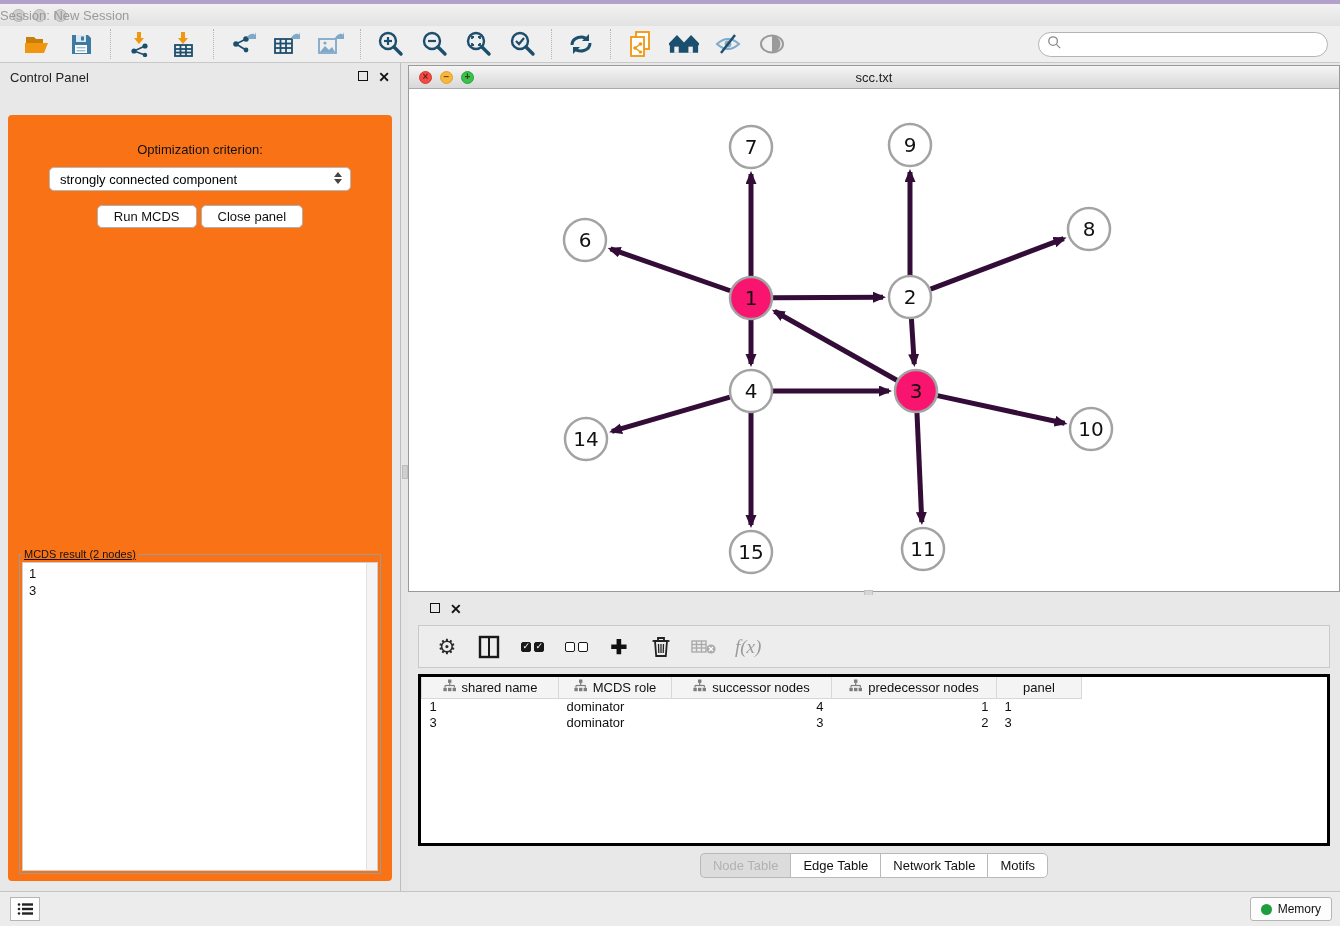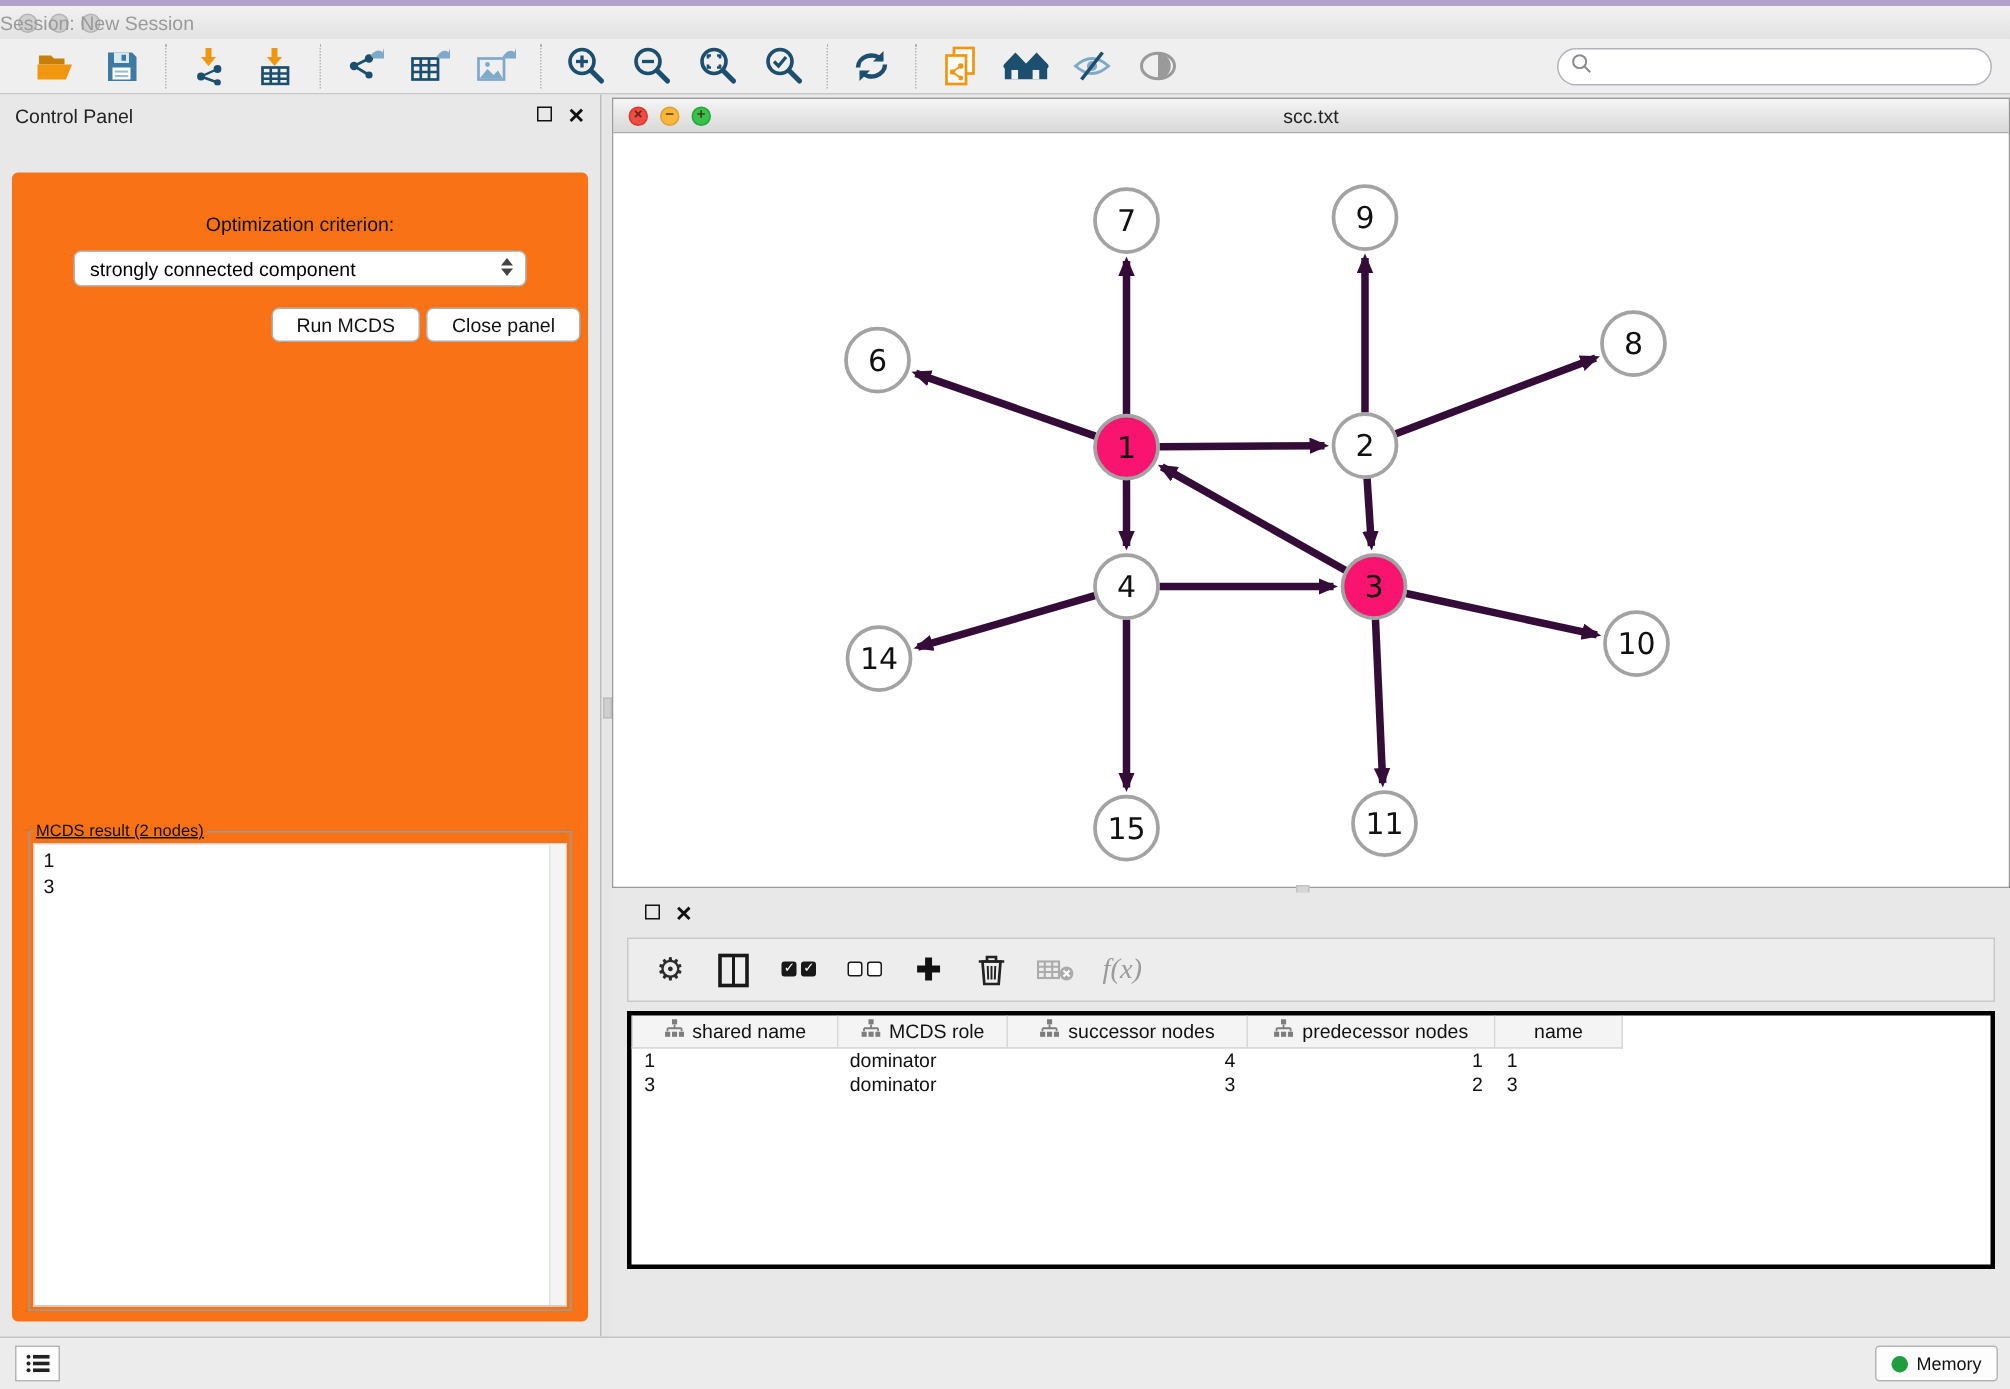--- a/index.html
+++ b/index.html
@@ -38,21 +38,21 @@
   .cp-tab.active { background:#e3e3e3; color:#b4b4b4; border-bottom-color:#e3e3e3; }
   .cp-body { position:absolute; left:8px; right:8px; top:52px; bottom:10px; background:#f97316;
     border:5px solid #f97316; border-radius:4px; }
   .opt-label { text-align:center; font-size:13px; color:#111; margin-top:22px; }
   .select-box { position:relative; margin:10px 36px 0 36px; height:24px; background:#fff; border:1px solid #b7b7b7;
     border-radius:5px; display:flex; align-items:center; padding:0 26px 0 10px; font-size:13px; cursor:pointer; }
   .select-arrows { position:absolute; right:8px; top:4px; display:flex; flex-direction:column; gap:2px; }
   .select-arrows i { width:0; height:0; border-left:4px solid transparent; border-right:4px solid transparent; display:block; }
   .arrow-up { border-bottom:5px solid #444; }
   .arrow-down { border-top:5px solid #444; }
-  .cp-buttons { display:flex; justify-content:flex-end; gap:4px; margin-top:14px; }
+  .cp-buttons { display:flex; justify-content:center; gap:4px; margin-top:14px; }
   .btn { background:#fff; border:1px solid #b0b0b0; border-radius:5px; font-size:13px; padding:3px 16px;
     color:#111; cursor:pointer; font-family:"Liberation Sans",sans-serif; }
   .result-fieldset { position:absolute; left:4px; right:4px; top:428px; bottom:2px; border:1px solid #9a9a9a; margin:0 2px; }
   .result-fieldset legend { font-size:11px; color:#111; padding:0 2px; margin-left:2px;text-decoration:underline; }
   .result-area { position:absolute; left:2px; right:2px; top:2px; bottom:2px; background:#fff; border:1px solid #cfcfcf;
     font-size:13px; color:#111; padding:2px 6px; line-height:17px; white-space:pre; }
   .result-scroll { position:absolute; right:0; top:0; bottom:0; width:11px; background:#f4f4f4; border-left:1px solid #e2e2e2; }
 
   .v-splitter { position:absolute; left:400px; top:63px; width:8px; height:828px; background:#e6e6e6; border-left:1px solid #bdbdbd; }
   .v-grip { position:absolute; left:1px; top:402px; width:6px; height:14px; background:#cfcfcf; border:1px solid #bdbdbd; }
@@ -515,21 +515,21 @@
                       <line x1="11.4" y1="6.5" x2="11.4" y2="8.5" stroke="#7d7d7d" stroke-width="1.2"></line>
                       <rect x="0.4" y="8.8" width="3.4" height="3.4" fill="#7d7d7d"></rect>
                       <rect x="5" y="8.8" width="3.4" height="3.4" fill="#7d7d7d"></rect>
                       <rect x="9.6" y="8.8" width="3.4" height="3.4" fill="#7d7d7d"></rect>
                     </svg></span>
                   <span>predecessor nodes</span>
                 </span>
               </th>
               <th style="width: 85px;">
                 <span class="th-inner">
-                  <span>name</span>
+                  <span>panel</span>
                 </span>
               </th>
             </tr>
           </thead>
         <tbody id="table-body">
             <tr>
               <td class="al-left" style="width: 137px;">1</td>
               <td class="al-left" style="width: 113px;">dominator</td>
               <td class="al-right" style="width: 160px;">4</td>
               <td class="al-right" style="width: 165px;">1</td>
@@ -538,20 +538,26 @@
             <tr>
               <td class="al-left" style="width: 137px;">3</td>
               <td class="al-left" style="width: 113px;">dominator</td>
               <td class="al-right" style="width: 160px;">3</td>
               <td class="al-right" style="width: 165px;">2</td>
               <td class="al-left" style="width: 85px;">3</td>
             </tr>
           </tbody>
       </table>
     </div>
+    <div class="tp-tabs" id="tp-tabs">
+        <span class="tp-tab active">Node Table</span>
+        <span class="tp-tab">Edge Table</span>
+        <span class="tp-tab">Network Table</span>
+        <span class="tp-tab">Motifs</span>
+      </div>
   </div>
 
   <div class="statusbar">
     <span class="list-btn">
       <svg width="17" height="14" viewBox="0 0 17 14">
         <circle cx="2" cy="2.5" r="1.3" fill="#222"></circle>
           <rect x="5" y="1.3" width="11" height="2.4" fill="#222"></rect>
         <circle cx="2" cy="7" r="1.3" fill="#222"></circle>
           <rect x="5" y="5.8" width="11" height="2.4" fill="#222"></rect>
         <circle cx="2" cy="11.5" r="1.3" fill="#222"></circle>

